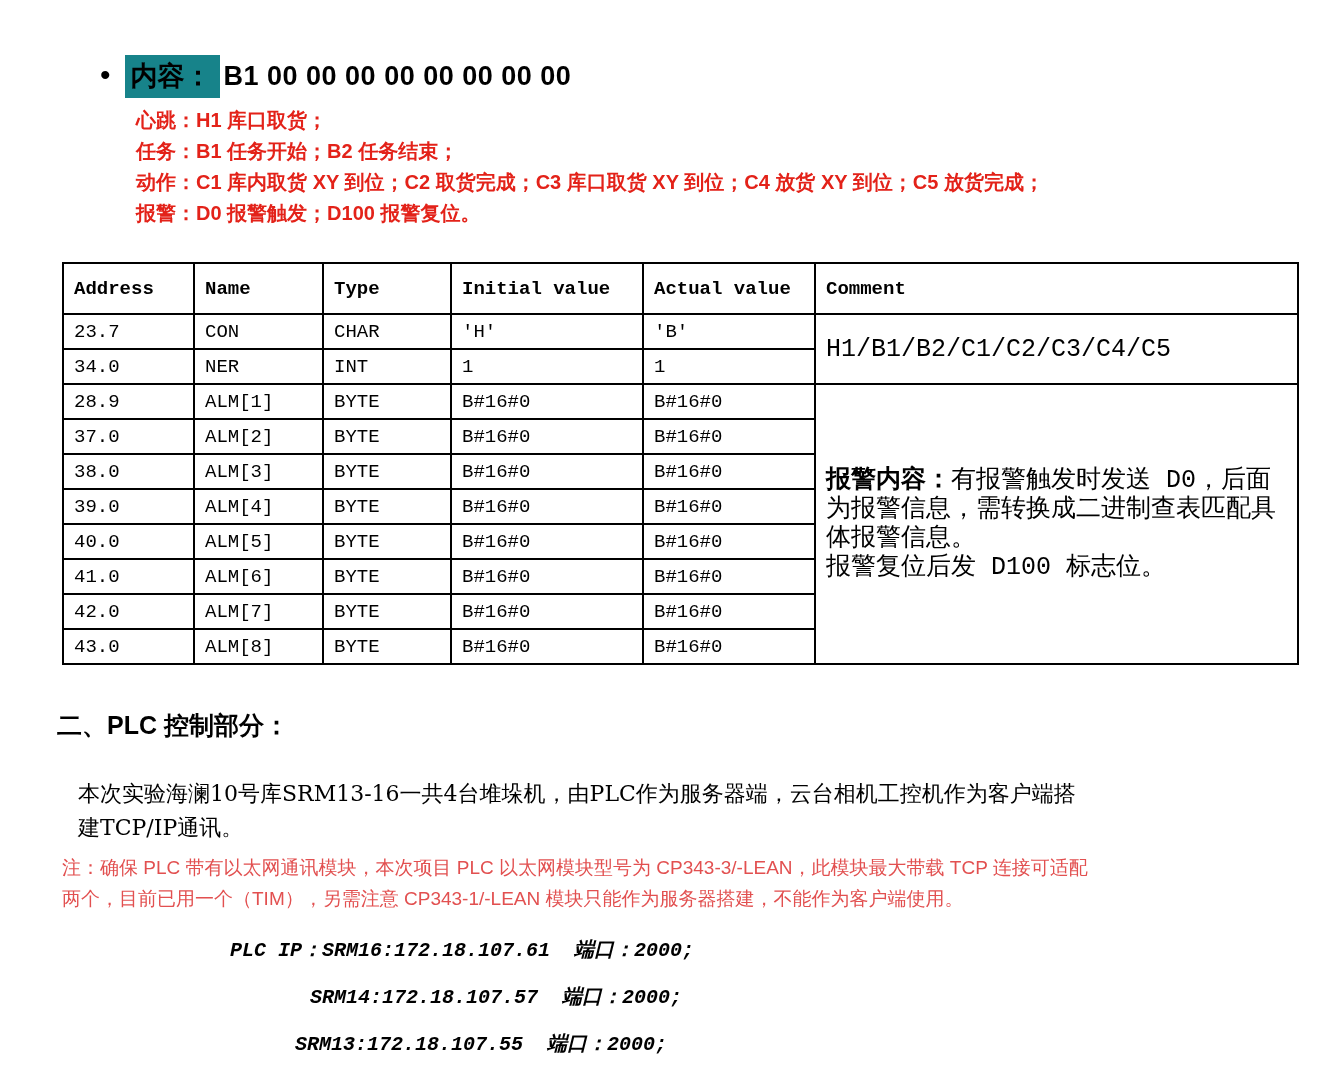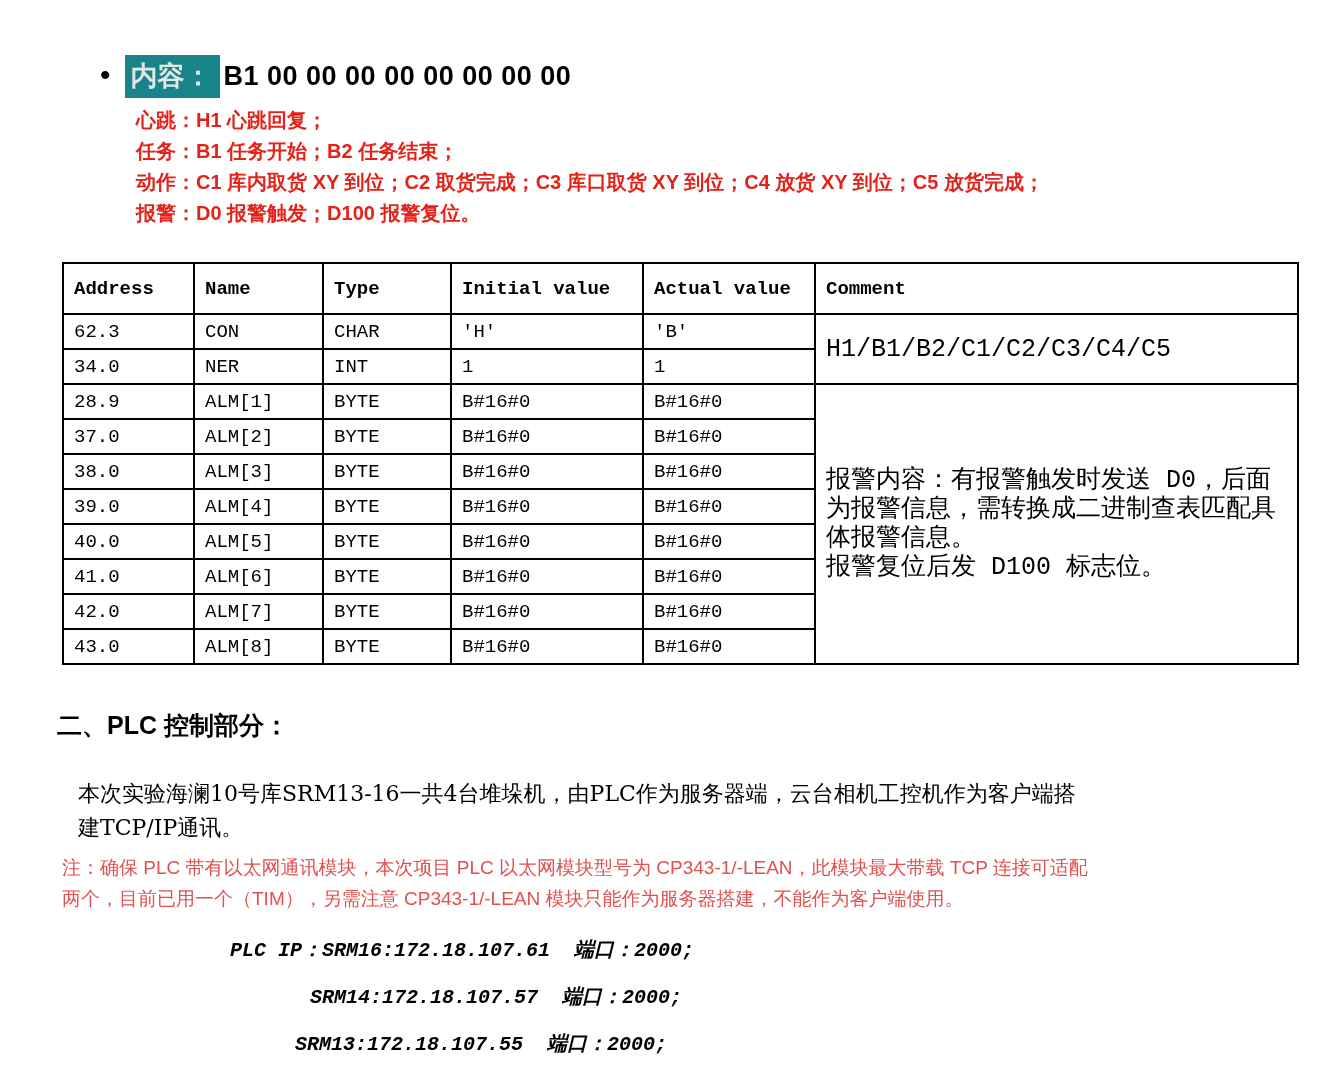--- a/index.html
+++ b/index.html
@@ -18,21 +18,21 @@
     align-items: baseline;
     margin: 55px 0 0 100px;
   }
   .bullet-marker {
     font-size: 30px;
     line-height: 36px;
     margin-right: 14px;
   }
   .hl-label {
     background: #17838A;
-    color: #e5e5e5;
+    color: #000000;
     font-weight: bold;
     font-size: 27px;
     line-height: 36px;
     padding: 3px 8px 4px 6px;
   }
   .title-value {
     font-weight: bold;
     font-size: 27px;
     margin-left: 4px;
     letter-spacing: 0.5px;
@@ -69,21 +69,21 @@
   }
   table.var-table th {
     font-weight: bold;
     height: 51px;
   }
   table.var-table td { height: 35px; }
   td.comment-cell {
     line-height: 29px;
     font-size: 25px;
   }
-  .comment-bold { font-weight: normal; }
+  .comment-bold { font-weight: bold; }
   .comment-line2 { display: block; }
 
   
   .section-heading {
     margin: 44px 0 0 57px;
     font-size: 25px;
     font-weight: bold;
   }
 
   
@@ -121,21 +121,21 @@
 </head>
 <body>
 
 <div class="bullet-line">
   <span class="bullet-marker">•</span>
   <span class="hl-label">内容：</span>
   <span class="title-value">B1 00 00 00 00 00 00 00 00</span>
 </div>
 
 <div class="legend">
-  <div class="legend-line">心跳：H1 心跳回复；</div>
+  <div class="legend-line">心跳：H1 库口取货；</div>
   <div class="legend-line">任务：B1 任务开始；B2 任务结束；</div>
   <div class="legend-line">动作：C1 库内取货 XY 到位；C2 取货完成；C3 库口取货 XY 到位；C4 放货 XY 到位；C5 放货完成；</div>
   <div class="legend-line">报警：D0 报警触发；D100 报警复位。</div>
 </div>
 
 <table class="var-table">
   <colgroup>
     <col style="width:131px">
       <col style="width:129px">
       <col style="width:128px">
@@ -148,21 +148,21 @@
       <th>Address</th>
       <th>Name</th>
       <th>Type</th>
       <th>Initial value</th>
       <th>Actual value</th>
       <th>Comment</th>
     </tr>
   </thead>
   <tbody>
     <tr>
-      <td>62.3</td>
+      <td>23.7</td>
       <td>CON</td>
       <td>CHAR</td>
       <td>'H'</td>
       <td>'B'</td>
       <td rowspan="2" class="comment-cell">H1/B1/B2/C1/C2/C3/C4/C5</td>
     </tr>
     <tr>
       <td>34.0</td>
       <td>NER</td>
       <td>INT</td>
@@ -233,21 +233,21 @@
 </table>
 
 <div class="section-heading">二、PLC 控制部分：</div>
 
 <div class="body-para">
   <span>本次实验海澜10号库SRM13-16一共4台堆垛机，由PLC作为服务器端，云台相机工控机作为客户端搭</span>
   <span>建TCP/IP通讯。</span>
 </div>
 
 <div class="note">
-  <span>注：确保 PLC 带有以太网通讯模块，本次项目 PLC 以太网模块型号为 CP343-1/-LEAN，此模块最大带载 TCP 连接可适配</span>
+  <span>注：确保 PLC 带有以太网通讯模块，本次项目 PLC 以太网模块型号为 CP343-3/-LEAN，此模块最大带载 TCP 连接可适配</span>
   <span>两个，目前已用一个（TIM），另需注意 CP343-1/-LEAN 模块只能作为服务器搭建，不能作为客户端使用。</span>
 </div>
 
 <div class="ip-block">
   <div class="ip-line">PLC IP：SRM16:172.18.107.61  端口：2000;</div>
   <div class="ip-line">SRM14:172.18.107.57  端口：2000;</div>
   <div class="ip-line">SRM13:172.18.107.55  端口：2000;</div>
 </div>
 
 </body></html>

